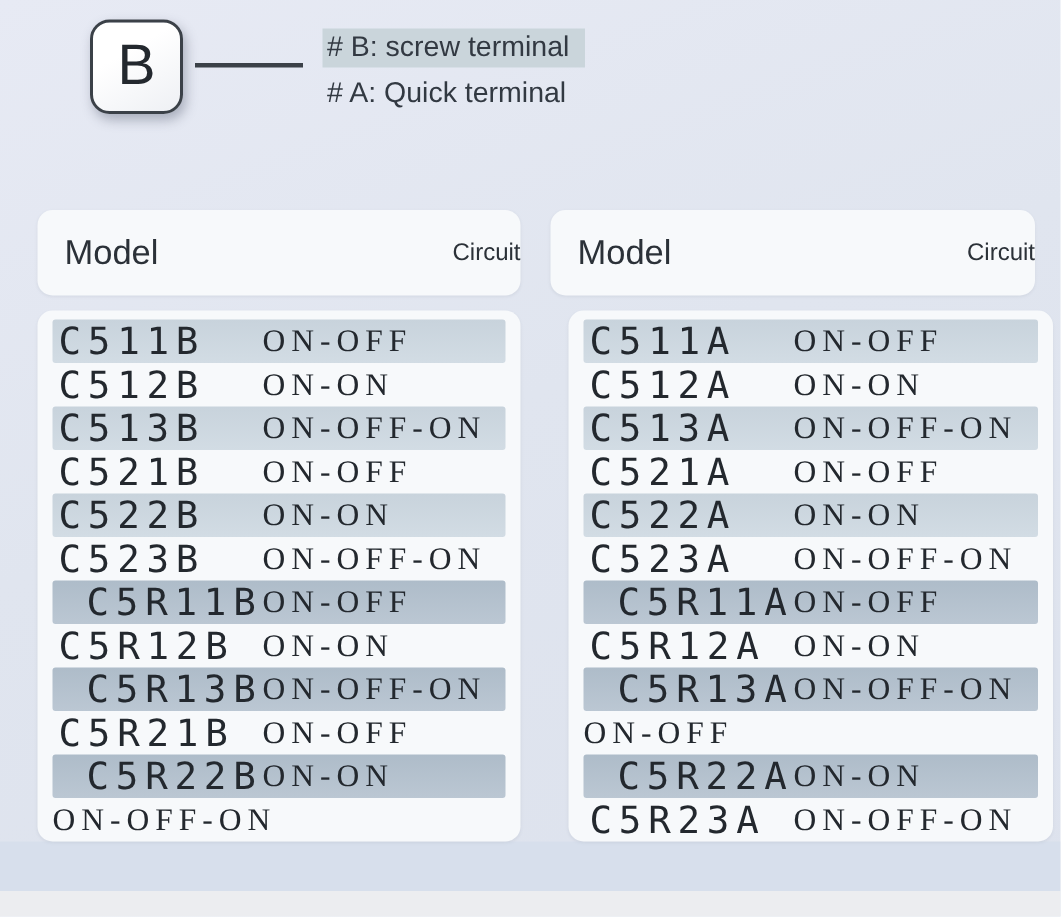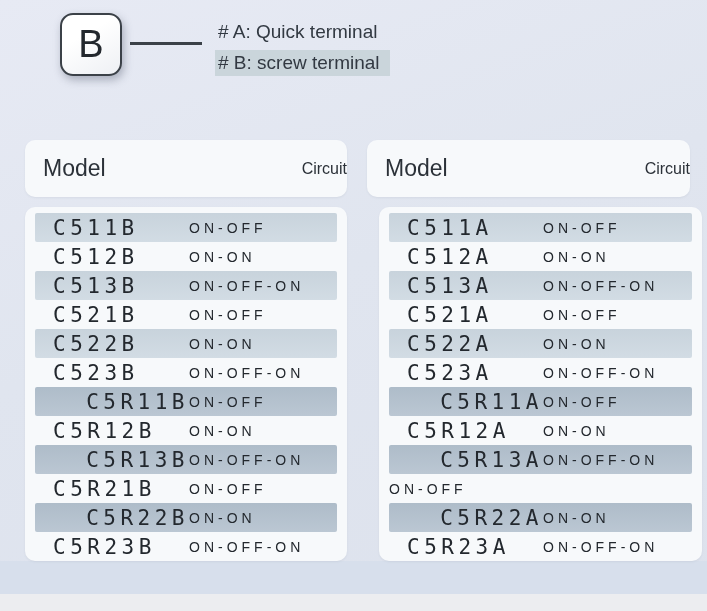--- a/index.html
+++ b/index.html
@@ -41,47 +41,47 @@
   
   .tbody{
     position:absolute;top:207px;background:#f7f9fb;border-radius:10px;box-sizing:border-box;
     padding:6px 10px 0 10px;box-shadow:0 1px 2px rgba(120,130,150,.12);
   }
   .tbody.left{left:25px;width:322px;height:354px;}
   .tbody.right{left:379px;width:323px;height:354px;}
 
   .row{height:29px;display:flex;align-items:center;border-radius:2px;}
   .row .model{
-    margin-left:18px;width:136px;
-    font-family:"DejaVu Sans Mono",monospace;font-size:21px;letter-spacing:4.5px;color:#23282e;
+    margin-left:4px;width:136px;
+    font-family:"DejaVu Sans Mono",monospace;font-size:25px;letter-spacing:4.5px;color:#23282e;
     white-space:nowrap;
   }
   .row .circuit{
-    font-family:Liberation Sans, sans-serif;font-size:14px;letter-spacing:4px;color:#23282e;
+    font-family:Liberation Serif, serif;font-size:21px;letter-spacing:4px;color:#23282e;
     white-space:nowrap;
   }
   .hl-light{background:linear-gradient(180deg,#c8d3dc 0%,#d2dce4 100%);}
   .hl-dark{background:linear-gradient(180deg,#aebcc9 0%,#bbc7d3 100%);text-align:right;}
 </style>
 </head>
 <body>
 
 <div class="canvas">
 
   <div class="band-blue"></div>
   <div class="band-gray"></div>
 
   <div class="key">
     <span>B</span>
   </div>
   <div class="connector"></div>
 
   <div class="legend">
+    <span class="line"><span class="hl"># B: screw terminal</span></span>
     <span class="line"># A: Quick terminal</span>
-    <span class="line"><span class="hl"># B: screw terminal</span></span>
   </div>
 
   <div class="thead left">
     <span class="th-model">Model</span>
     <span class="th-circuit">Circuit</span>
   </div>
   <div class="tbody left">
     <div class="row hl-light">
         <span class="model">C511B</span>
         <span class="circuit">ON-OFF</span>
@@ -120,21 +120,20 @@
       </div>
     <div class="row">
         <span class="model">C5R21B</span>
         <span class="circuit">ON-OFF</span>
       </div>
     <div class="row hl-dark">
         <span class="model">C5R22B</span>
         <span class="circuit">ON-ON</span>
       </div>
     <div class="row">
-        <span class="model">C5R23B</span>
         <span class="circuit">ON-OFF-ON</span>
       </div>
   </div>
 
   <div class="thead right">
     <span class="th-model">Model</span>
     <span class="th-circuit">Circuit</span>
   </div>
   <div class="tbody right">
     <div class="row hl-light">

